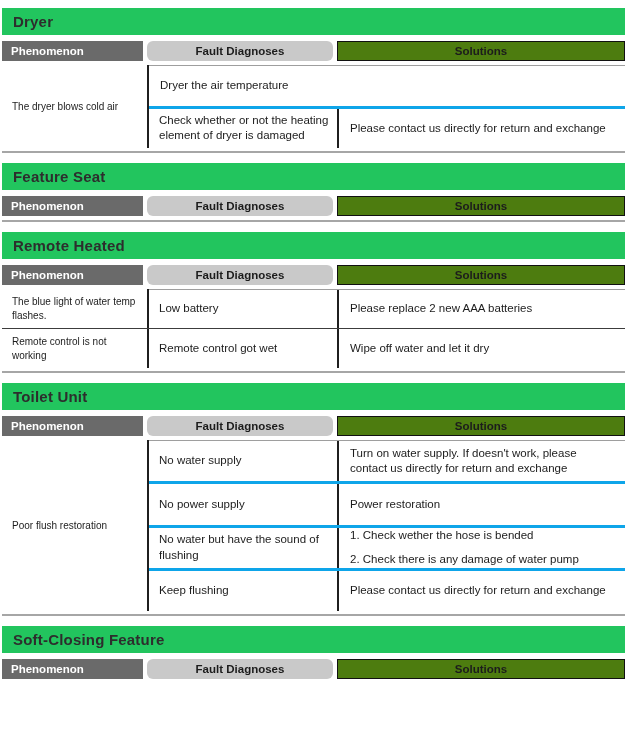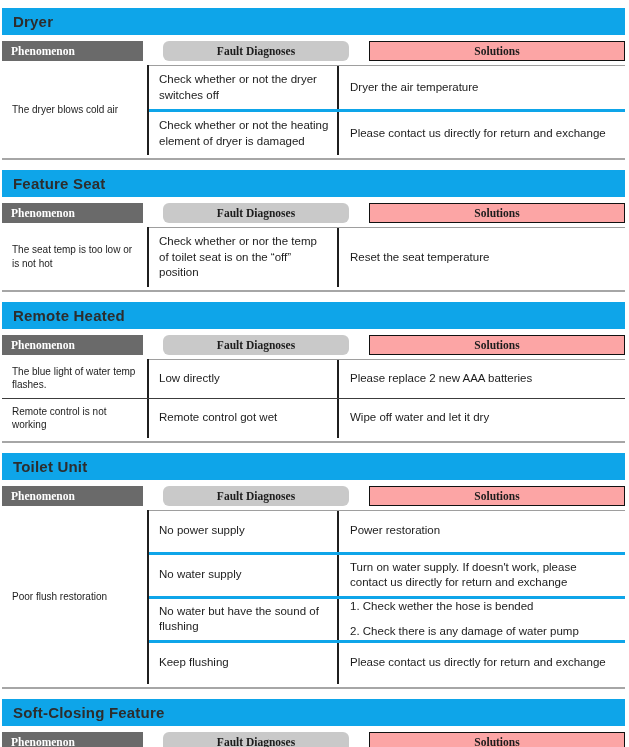--- a/index.html
+++ b/index.html
@@ -3,30 +3,30 @@
 <meta charset="utf-8">
 <style>
   * { margin:0; padding:0; box-sizing:border-box; }
   html,body { width:629px; height:747px; overflow:hidden; background:#ffffff; }
   body { font-family:"Liberation Sans","DejaVu Sans",sans-serif; color:#1c1c1c; }
   .page { padding:8px 4px 0 2px; }
 
   .section { margin-bottom:10px; }
 
   .title-bar {
-    height:27px; background:#0ea5e9; display:flex; align-items:center;
+    height:27px; background:#22c55e; display:flex; align-items:center;
     padding-left:11px; margin-bottom:6px;
   }
   .title-bar .title { font-size:15px; font-weight:600; color:#2d2d2d; letter-spacing:0.2px; }
 
-  .header-row { display:flex; gap:20px; margin-bottom:4px; height:20px;font-family:Liberation Serif, serif; }
+  .header-row { display:flex; gap:4px; margin-bottom:4px; height:20px; }
   .hdr { display:flex; align-items:center; font-size:11.5px; font-weight:600; }
   .hdr-phen { width:141px; background:#6a6a6a; color:#ffffff; padding-left:9px; }
   .hdr-fault { width:186px; background:#c9c9c9; color:#1c1c1c; justify-content:center;border-radius:6px; }
-  .hdr-sol { flex:1; background:#fca5a5; border:1.5px solid #111111; color:#1c1c1c; justify-content:center; }
+  .hdr-sol { flex:1; background:#4d7c0f; border:1.5px solid #111111; color:#1c1c1c; justify-content:center; }
 
   .tbody { width:100%; }
   .group { display:flex; }
   .group + .group { border-top:1px solid #3c3c3c; }
   .group:first-child > .items { border-top:1px solid #9e9e9e; }
 
   .phen-cell {
     width:147px; border-right:2px solid #1f1f1f;
     padding:6px 10px 6px 10px; display:flex; align-items:center;
     font-size:10px; line-height:1.35;
@@ -59,21 +59,20 @@
     <div class="header-row">
       <div class="hdr hdr-phen">Phenomenon</div>
       <div class="hdr hdr-fault">Fault Diagnoses</div>
       <div class="hdr hdr-sol">Solutions</div>
     </div>
     <div class="tbody">
       <div class="group">
         <div class="phen-cell">The dryer blows cold air</div>
         <div class="items">
           <div class="item">
-            <div class="fault-cell">Check whether or not the dryer switches off</div>
             <div class="sol-cell">
               <span>Dryer the air temperature</span>
             </div>
           </div>
           <div class="item">
             <div class="fault-cell">Check whether or not the heating element of dryer is damaged</div>
             <div class="sol-cell">
               <span>Please contact us directly for return and exchange</span>
             </div>
           </div>
@@ -85,51 +84,38 @@
 
   <div class="section">
     <div class="title-bar">
       <span class="title">Feature Seat</span>
     </div>
     <div class="header-row">
       <div class="hdr hdr-phen">Phenomenon</div>
       <div class="hdr hdr-fault">Fault Diagnoses</div>
       <div class="hdr hdr-sol">Solutions</div>
     </div>
-    <div class="tbody">
-      <div class="group">
-        <div class="phen-cell">The seat temp is too low or is not hot</div>
-        <div class="items">
-          <div class="item">
-            <div class="fault-cell">Check whether or nor the temp of toilet seat is on the “off” position</div>
-            <div class="sol-cell">
-              <span>Reset the seat temperature</span>
-            </div>
-          </div>
-        </div>
-      </div>
-    </div>
     <div class="section-line"></div>
   </div>
 
   <div class="section">
     <div class="title-bar">
       <span class="title">Remote Heated</span>
     </div>
     <div class="header-row">
       <div class="hdr hdr-phen">Phenomenon</div>
       <div class="hdr hdr-fault">Fault Diagnoses</div>
       <div class="hdr hdr-sol">Solutions</div>
     </div>
     <div class="tbody">
       <div class="group">
         <div class="phen-cell">The blue light of water temp flashes.</div>
         <div class="items">
           <div class="item">
-            <div class="fault-cell">Low directly</div>
+            <div class="fault-cell">Low battery</div>
             <div class="sol-cell">
               <span>Please replace 2 new AAA batteries</span>
             </div>
           </div>
         </div>
       </div>
       <div class="group">
         <div class="phen-cell">Remote control is not working</div>
         <div class="items">
           <div class="item">
@@ -151,29 +137,29 @@
     <div class="header-row">
       <div class="hdr hdr-phen">Phenomenon</div>
       <div class="hdr hdr-fault">Fault Diagnoses</div>
       <div class="hdr hdr-sol">Solutions</div>
     </div>
     <div class="tbody">
       <div class="group">
         <div class="phen-cell">Poor flush restoration</div>
         <div class="items">
           <div class="item">
+            <div class="fault-cell">No water supply</div>
+            <div class="sol-cell">
+              <span>Turn on water supply. If doesn't work, please contact us directly for return and exchange</span>
+            </div>
+          </div>
+          <div class="item">
             <div class="fault-cell">No power supply</div>
             <div class="sol-cell">
               <span>Power restoration</span>
-            </div>
-          </div>
-          <div class="item">
-            <div class="fault-cell">No water supply</div>
-            <div class="sol-cell">
-              <span>Turn on water supply. If doesn't work, please contact us directly for return and exchange</span>
             </div>
           </div>
           <div class="item">
             <div class="fault-cell">No water but have the sound of flushing</div>
             <div class="sol-cell">
               <span>1. Check wether the hose is bended</span>
               <span>2. Check there is any damage of water pump</span>
             </div>
           </div>
           <div class="item">

